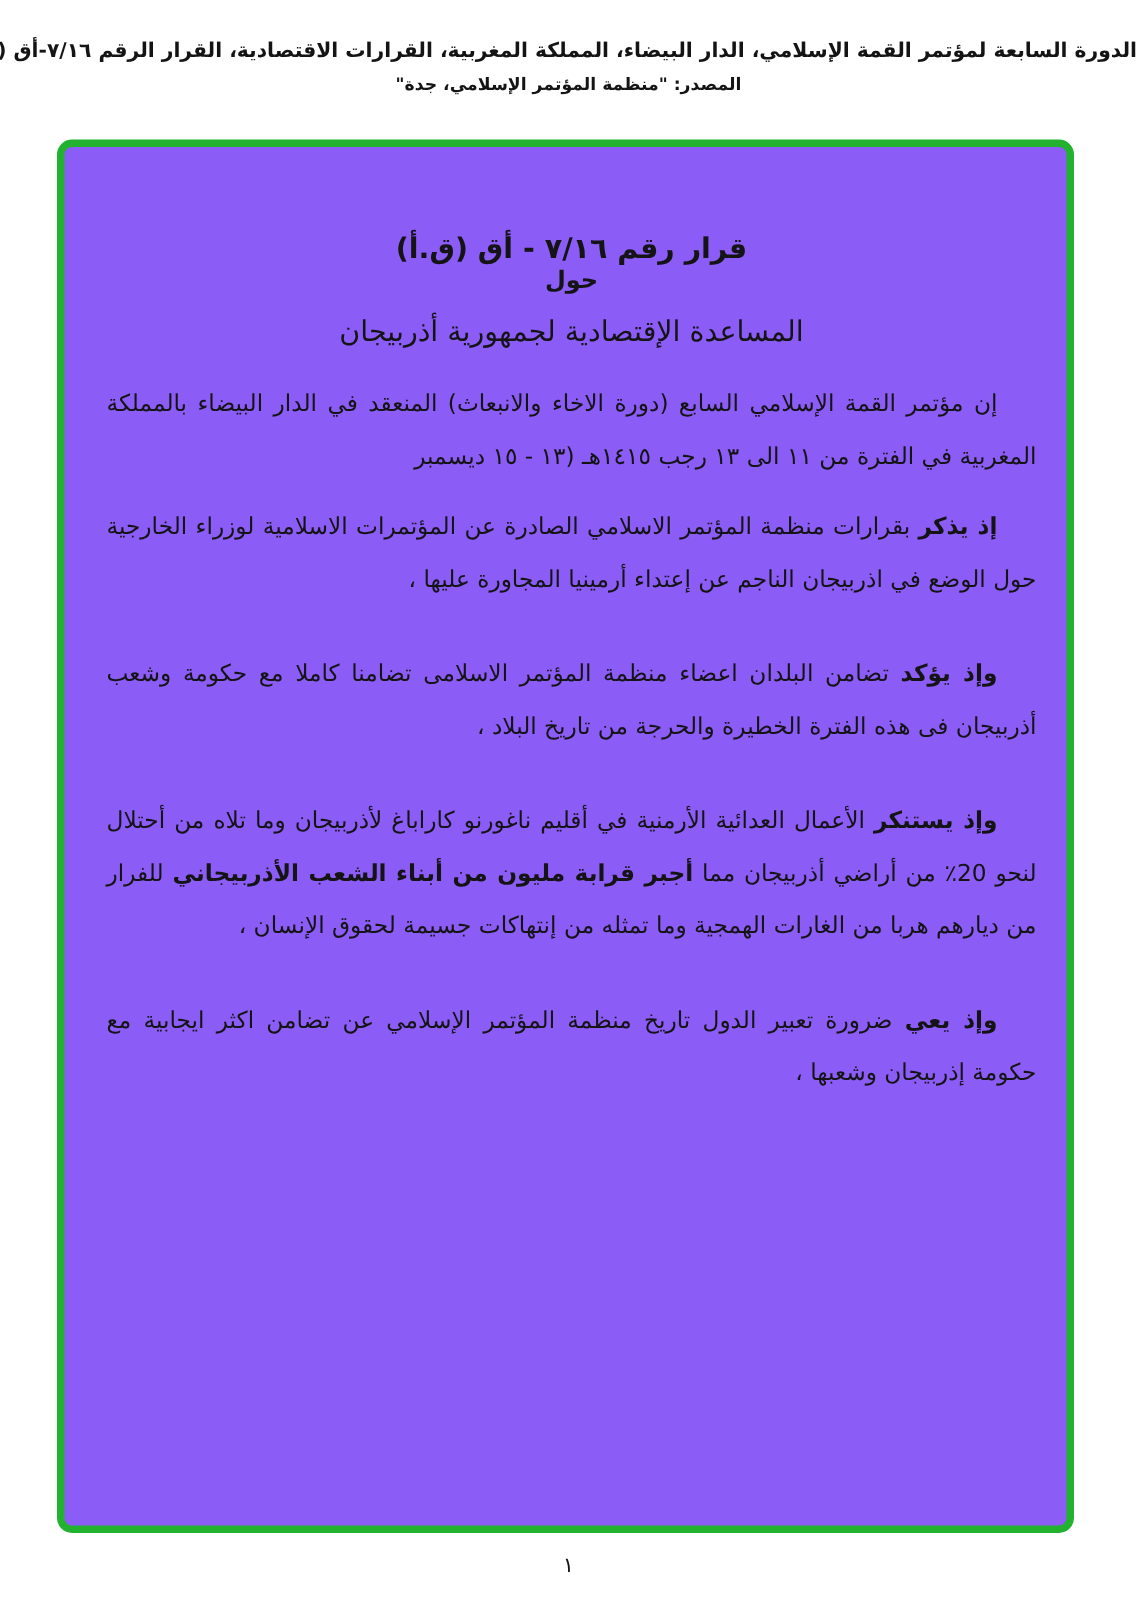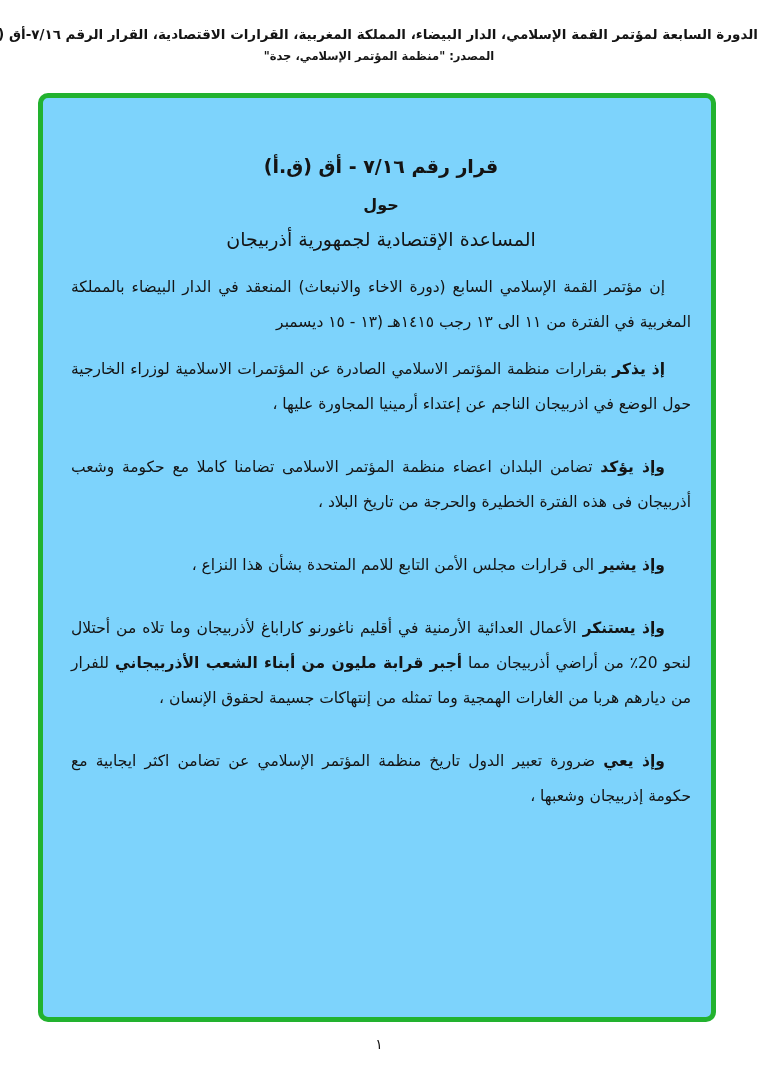--- a/index.html
+++ b/index.html
@@ -24,30 +24,30 @@
   .header-line2{
     font-size:11.5px;font-weight:bold;margin-top:7px;
   }
 
   
   .doc-frame{
     position:absolute;left:38px;top:93px;
     width:668px;height:919px;
     border:5px solid #22b22f;
     border-radius:10px;
-    background:#7dd3fc;
+    background:#8b5cf6;
   }
   .doc-inner{
     direction:rtl;
     padding:57px 20px 0 28px;
   }
 
   .title-block{text-align:center;}
   .title-1{font-size:19px;font-weight:bold;}
-  .title-2{font-size:16px;font-weight:bold;margin-top:18px;}
+  .title-2{font-size:16px;font-weight:bold;}
   .title-3{font-size:19px;font-weight:normal;margin-top:14px;}
 
   .paragraphs{
     margin-top:20px;
     font-size:15.5px;
     line-height:35px;
     text-align:justify;
   }
   p.para{margin:12px 0 28px 0;text-indent:26px;}
   p.para.no-gap{margin-bottom:0;}
@@ -80,21 +80,20 @@
       </div>
 
       <div class="paragraphs">
 
         <p class="para no-gap"><span>إن مؤتمر القمة الإسلامي السابع (دورة الاخاء والانبعاث) المنعقد في الدار البيضاء بالمملكة المغربية في الفترة من ١١ الى ١٣ رجب ١٤١٥هـ (١٣ - ١٥ ديسمبر</span></p>
 
         <p class="para"><span class="lead">إذ يذكر</span> <span>بقرارات منظمة المؤتمر الاسلامي الصادرة عن المؤتمرات الاسلامية لوزراء الخارجية حول الوضع في اذربيجان الناجم عن إعتداء أرمينيا المجاورة عليها ،</span></p>
 
         <p class="para"><span class="lead">وإذ يؤكد</span> <span>تضامن البلدان اعضاء منظمة المؤتمر الاسلامى تضامنا كاملا مع حكومة وشعب أذربيجان فى هذه الفترة الخطيرة والحرجة من تاريخ البلاد ،</span></p>
 
-        <p class="para"><span class="lead">وإذ يشير</span> <span>الى قرارات مجلس الأمن التابع للامم المتحدة بشأن هذا النزاع ،</span></p>
 
         <p class="para"><span class="lead">وإذ يستنكر</span> <span>الأعمال العدائية الأرمنية في أقليم ناغورنو كاراباغ لأذربيجان وما تلاه من أحتلال لنحو 20٪ من أراضي أذربيجان مما</span> <span class="bold">أجبر قرابة مليون من أبناء الشعب الأذربيجاني</span> <span>للفرار من ديارهم هربا من الغارات الهمجية وما تمثله من إنتهاكات جسيمة لحقوق الإنسان ،</span></p>
 
         <p class="para"><span class="lead">وإذ يعي</span> <span>ضرورة تعبير الدول تاريخ منظمة المؤتمر الإسلامي عن تضامن اكثر ايجابية مع حكومة إذربيجان وشعبها ،</span></p>
 
       </div>
     </div>
   </div>
 
   <div class="page-number">١</div>

